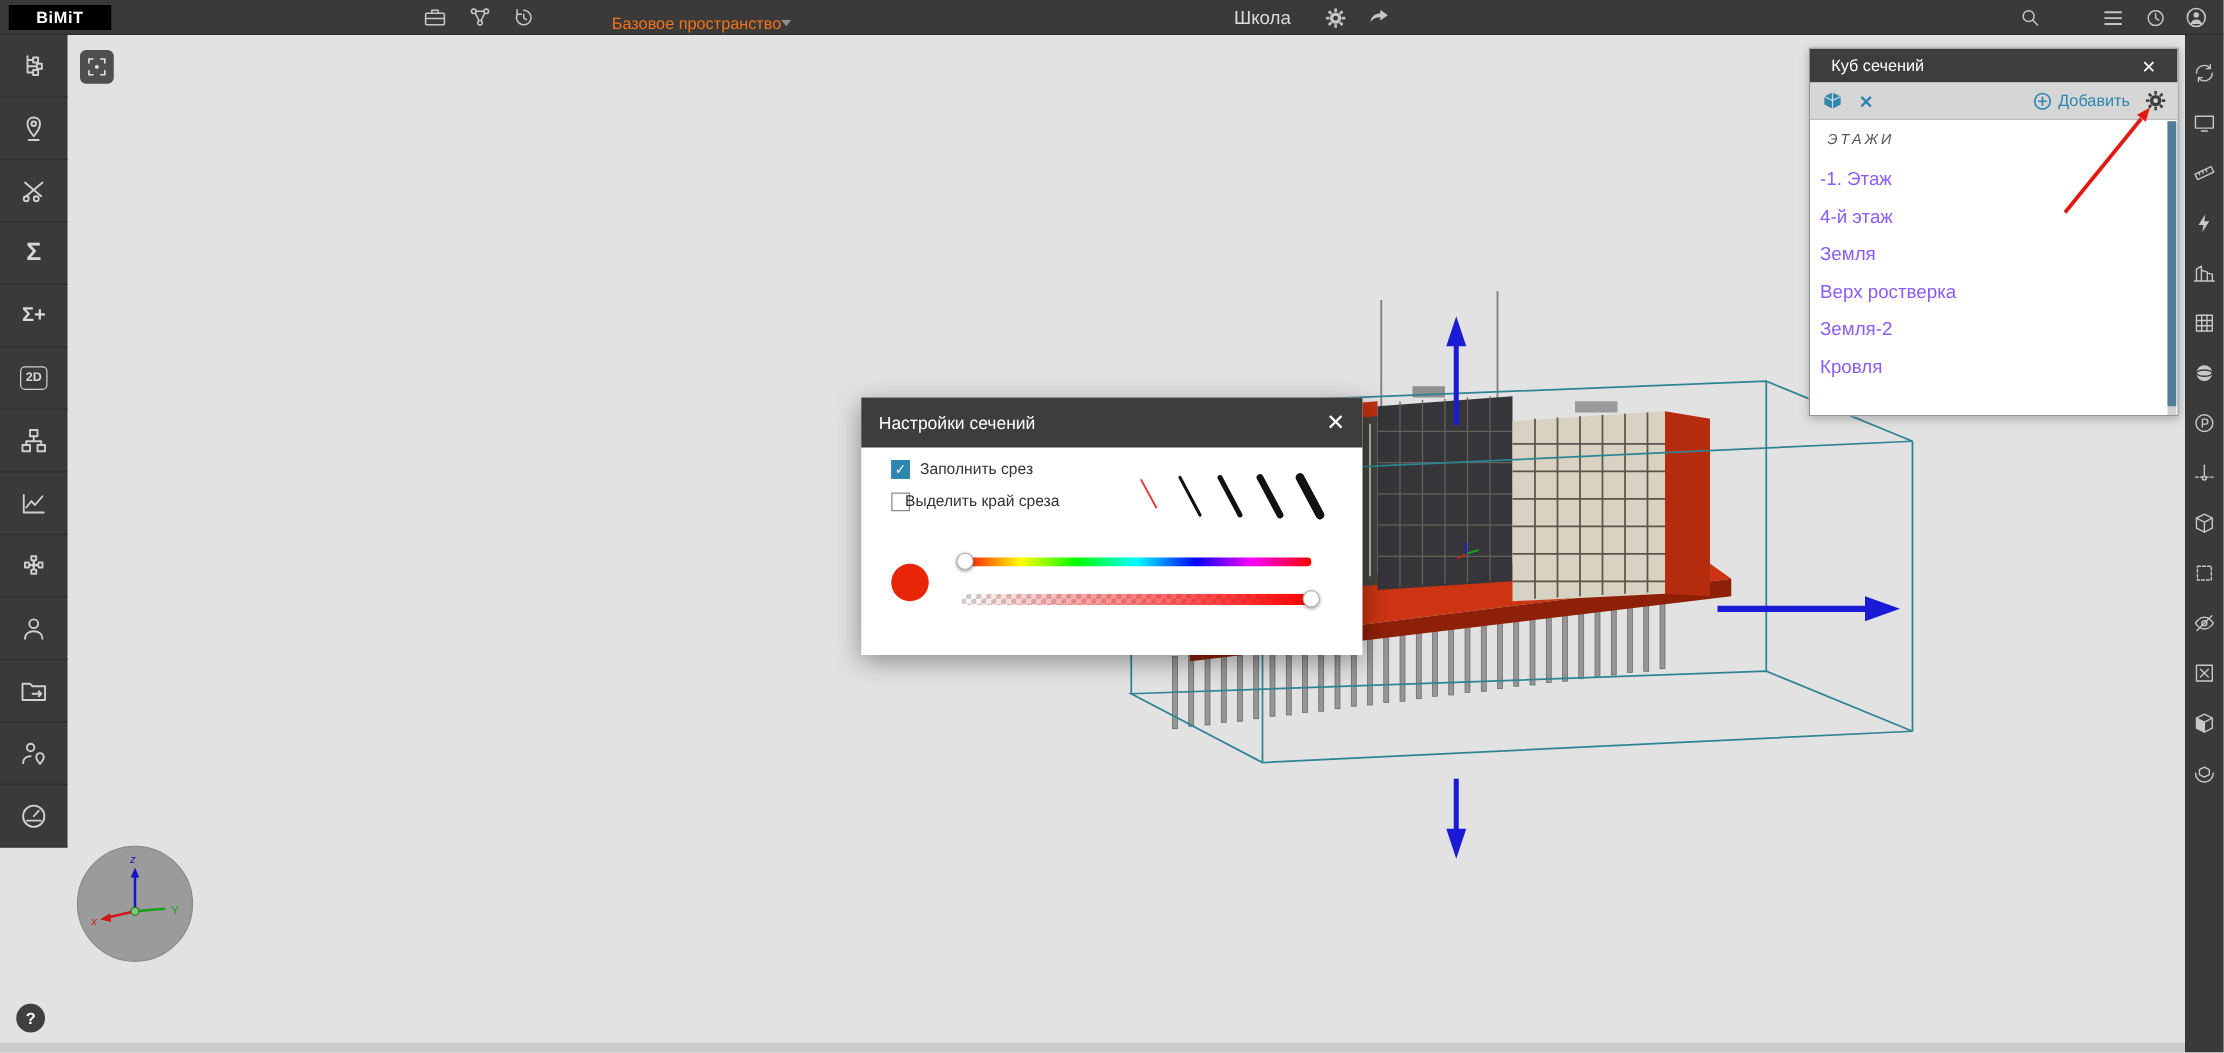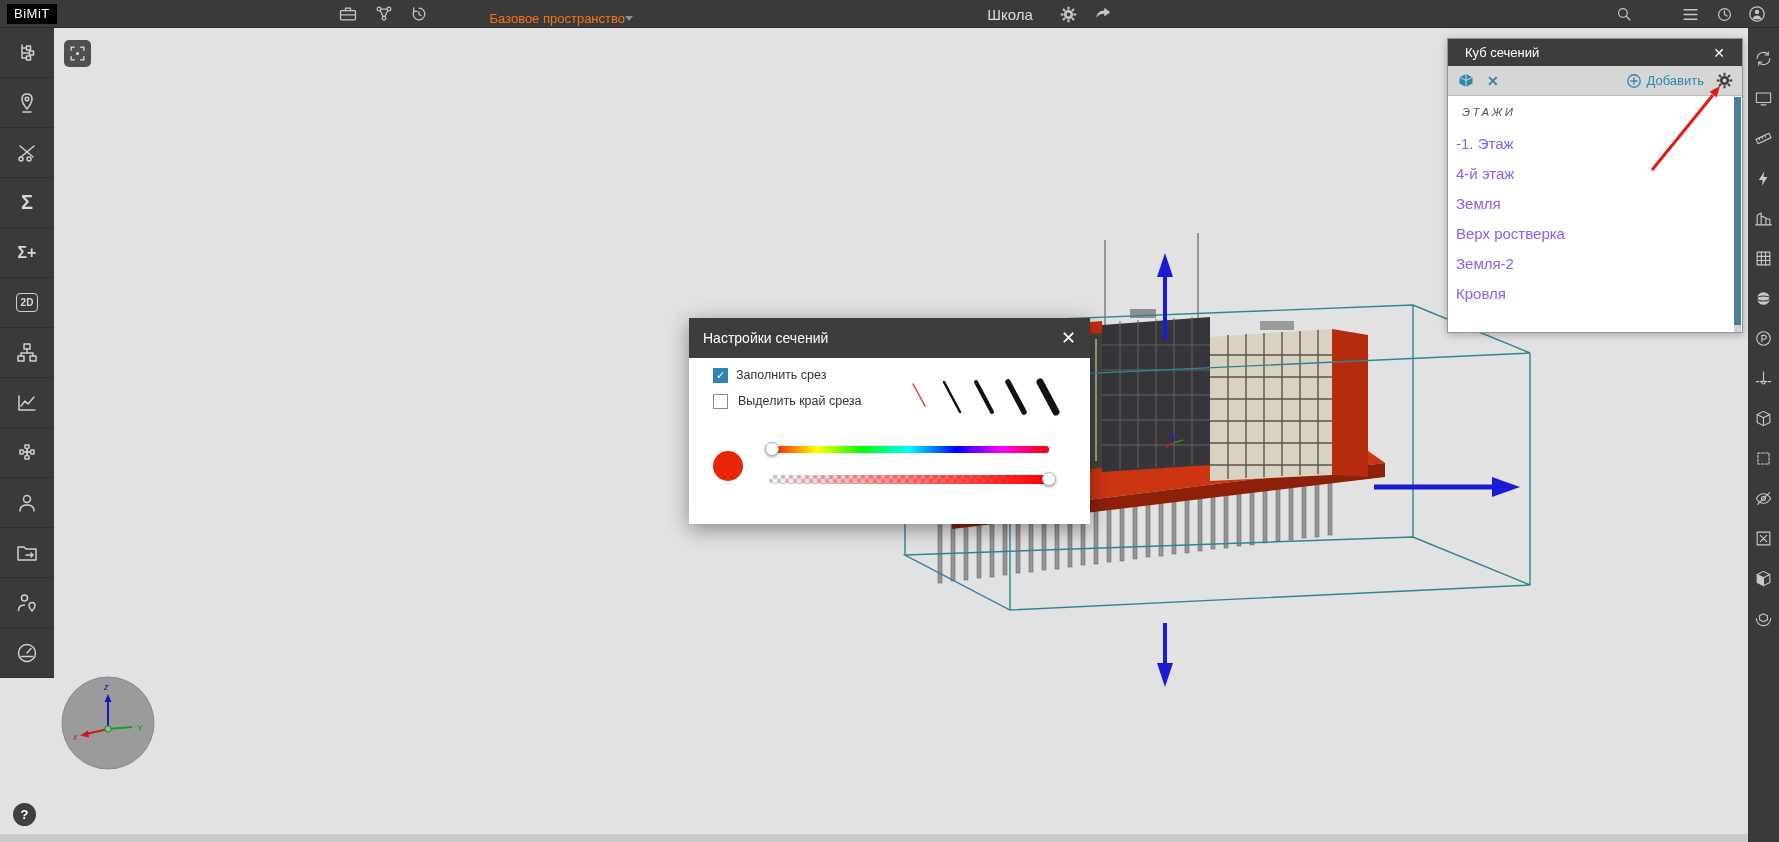--- a/index.html
+++ b/index.html
@@ -5,21 +5,21 @@
   *{box-sizing:border-box;margin:0;padding:0}
   :root{
     --accent:#2e86ae; --annotation-red:#e01c12; --wireframe-teal:#2f8494;
     --gizmo-blue:#1b1bd6; --swatch-red:#e82507;
   }
   html,body{width:1779px;height:842px}
   body{position:relative;overflow:hidden;background:#e2e2e2;font-family:"Liberation Sans",sans-serif;color:#222}
 
   
   .topbar{position:absolute;top:0;left:0;width:1779px;height:28px;background:#3a3a3a;border-bottom:1px solid #2d2d2d;z-index:90}
-  .logo{position:absolute;left:7px;top:4px;height:20px;background:#000;color:#fff;font-size:13px;font-weight:normal;letter-spacing:.5px;padding:2px 7px;line-height:16px}
+  .logo{position:absolute;left:7px;top:4px;height:20px;background:#000;color:#fff;font-size:13px;font-weight:bold;letter-spacing:.5px;padding:2px 22px;line-height:16px}
   .tb-icon{position:absolute;top:3px;width:22px;height:22px;display:flex;align-items:center;justify-content:center;cursor:pointer}
   .tb-icon svg{stroke:#c6c6c6;fill:none;stroke-width:1.5;stroke-linecap:round;stroke-linejoin:round}
   .workspace{position:absolute;left:437px;top:0;height:36px;width:196px;display:flex;align-items:center;justify-content:flex-end;color:#f97316;font-size:13px;cursor:pointer}
   .caret{width:0;height:0;border-left:4px solid transparent;border-right:4px solid transparent;border-top:5px solid #8f8f8f}
   .proj-title{position:absolute;left:950px;top:0;width:120px;height:28px;display:flex;align-items:center;justify-content:center;color:#dcdcdc;font-size:15px}
 
   
   .left-sidebar{position:absolute;top:28px;left:0;width:54px;background:#3a3a3a;z-index:85}
   .ls-item{width:54px;height:50px;display:flex;align-items:center;justify-content:center;border-bottom:1px solid #303030;cursor:pointer;color:#d4d4d4}
   .ls-item svg{stroke:#d0d0d0;fill:none;stroke-width:1.5;stroke-linecap:round;stroke-linejoin:round}
@@ -504,21 +504,21 @@
 <div class="modal">
   <div class="modal-header">
     <span>Настройки сечений</span>
     <span class="modal-close">✕</span>
   </div>
 
   <span class="cb checked" style="left:24px;top:50px">✓</span>
   <span class="cb-label" style="left:47px;top:50px">Заполнить срез</span>
 
   <span class="cb" style="left:24px;top:76px"></span>
-  <span class="cb-label" style="left:49px;top:76px">Выделить край среза</span>
+  <span class="cb-label" style="left:35px;top:76px">Выделить край среза</span>
 
   <svg class="samples" width="172" height="48" viewBox="0 0 172 48">
     <line x1="12" y1="10" x2="24" y2="32" stroke="#e53935" stroke-width="1.5" stroke-linecap="round"></line>
     <line x1="43" y1="8" x2="59" y2="38" stroke="#111" stroke-width="2.5" stroke-linecap="round"></line>
     <line x1="75" y1="8" x2="91" y2="38" stroke="#111" stroke-width="4" stroke-linecap="round"></line>
     <line x1="107" y1="8" x2="123" y2="38" stroke="#111" stroke-width="5.5" stroke-linecap="round"></line>
     <line x1="139" y1="8" x2="155" y2="38" stroke="#111" stroke-width="7" stroke-linecap="round"></line>
   </svg>
 
   <span class="swatch"></span>

